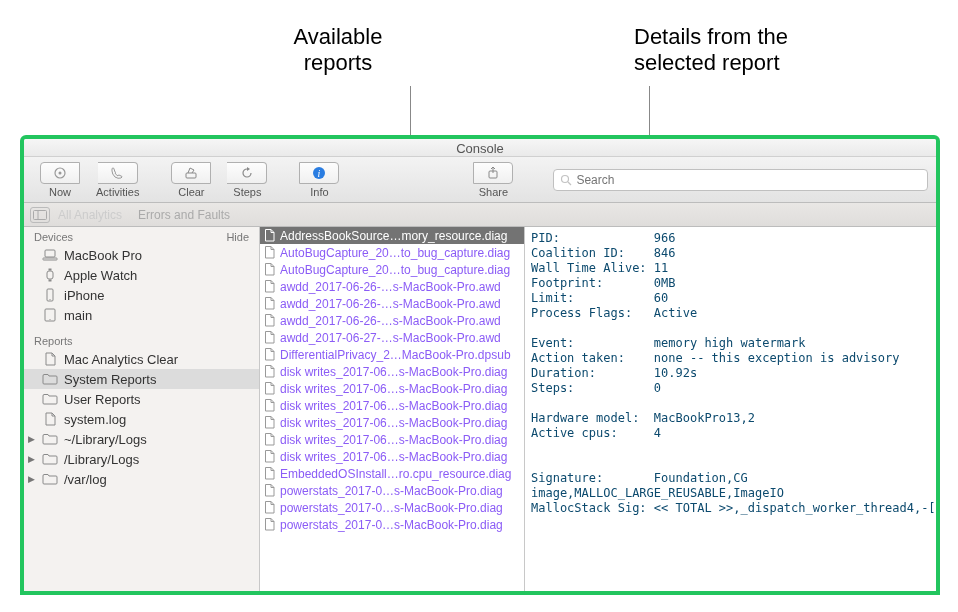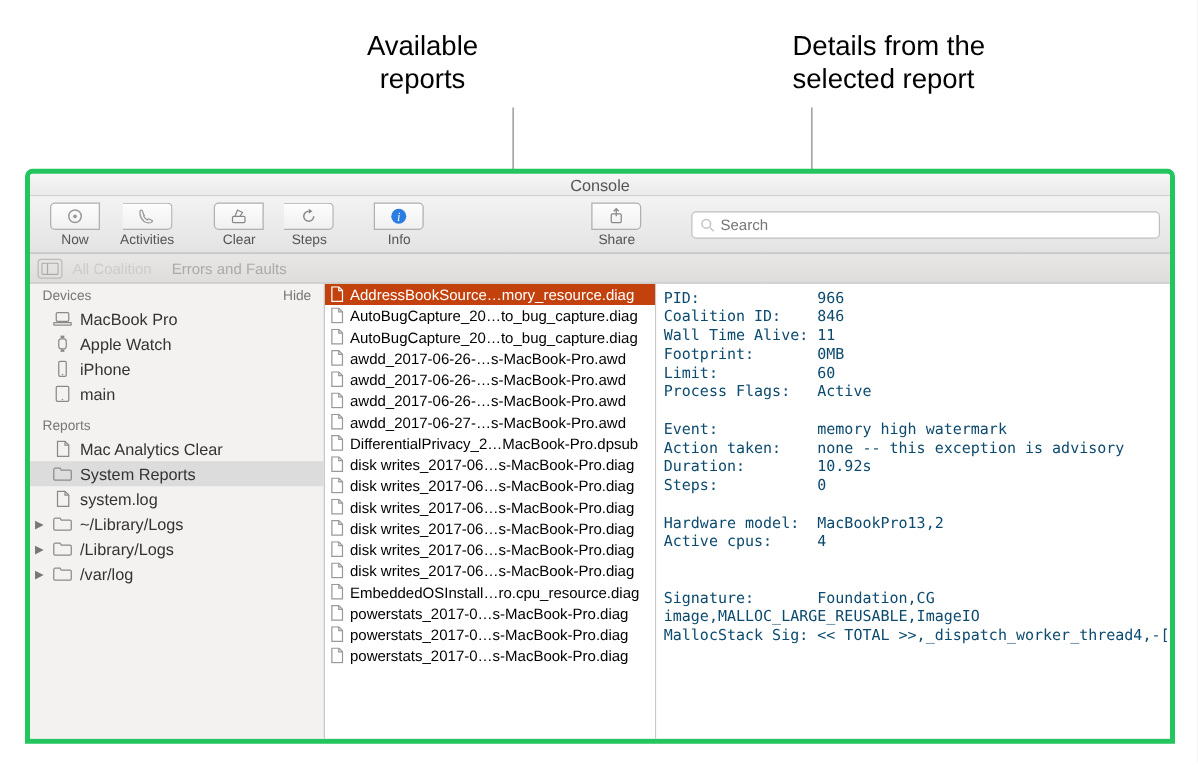--- a/index.html
+++ b/index.html
@@ -36,22 +36,22 @@
 
 .main { display: flex; height: calc(100% - 18px - 46px - 24px); }
 .sidebar { width: 236px; background: #f4f2f0; border-right: 1px solid #c8c8c8; overflow: hidden; }
 .sb-header { display: flex; justify-content: space-between; padding: 4px 10px 2px; font-size: 11px; color: #777; }
 .sb-item { display: flex; align-items: center; padding: 2px 8px 2px 18px; font-size: 13px; color: #333; cursor: default; height: 20px; }
 .sb-item.selected { background: #dcdcdc; }
 .sb-item .sb-icon { width: 16px; height: 14px; margin-right: 6px; display:flex; align-items:center; justify-content:center; color:#888; }
 .sb-item .disclosure { width: 10px; margin-left: -14px; margin-right: 4px; font-size: 9px; color:#777; }
 
 .reports-list { width: 265px; background: #fff; border-right: 1px solid #c8c8c8; overflow: hidden; }
-.report-row { display: flex; align-items: center; height: 17px; padding: 0 4px; font-size: 12px; color: #000000; cursor: default; white-space: nowrap; }
-.report-row.selected { background: #c2410c; color: #fff; }
+.report-row { display: flex; align-items: center; height: 17px; padding: 0 4px; font-size: 12px; color: #8b5cf6; cursor: default; white-space: nowrap; }
+.report-row.selected { background: #737373; color: #fff; }
 .report-row .file-icon { width: 12px; height: 14px; margin-right: 4px; flex-shrink: 0; }
 .report-row .rname { overflow: hidden; text-overflow: ellipsis; flex: 1; }
 
 .details { flex: 1; background: #fff; overflow: hidden; padding: 4px 6px; font-family: Menlo, Monaco, monospace; font-size: 12px; line-height: 15px; color: #0c4a6e; white-space: pre; }
 
 svg { display: block; }
 </style>
 </head>
 <body>
 
@@ -142,21 +142,21 @@
     </div>
   </div>
 
   <div class="filterbar">
     <div class="fb-icon">
         <svg width="14" height="10" viewBox="0 0 14 10">
           <rect x="0.5" y="0.5" width="13" height="9" rx="1" fill="none" stroke="#aaa"></rect>
           <line x1="5" y1="0.5" x2="5" y2="9.5" stroke="#aaa"></line>
         </svg>
       </div>
-    <div class="fb-item" style="color:#ccc">All Coalition</div>
+    <div class="fb-item" style="color:#ccc">All Analytics</div>
     <div class="fb-item">Errors and Faults</div>
   </div>
 
   <div class="main">
     <div class="sidebar">
       <div class="sb-header">
         <span>Devices</span>
         <span>Hide</span>
       </div>
       <div id="sb-devices">
@@ -213,20 +213,29 @@
             <span>Mac Analytics Clear</span>
           </div>
           <div class="sb-item selected">
             <span class="disclosure"></span>
             <span class="sb-icon">
               <svg width="16" height="12" viewBox="0 0 16 12">
                 <path d="M1 3 L1 10 Q1 11 2 11 L14 11 Q15 11 15 10 L15 4 Q15 3 14 3 L7 3 L6 1.5 L2 1.5 Q1 1.5 1 3" fill="none" stroke="#8a8a8a"></path>
               </svg>
             </span>
             <span>System Reports</span>
+          </div>
+          <div class="sb-item">
+            <span class="disclosure"></span>
+            <span class="sb-icon">
+              <svg width="16" height="12" viewBox="0 0 16 12">
+                <path d="M1 3 L1 10 Q1 11 2 11 L14 11 Q15 11 15 10 L15 4 Q15 3 14 3 L7 3 L6 1.5 L2 1.5 Q1 1.5 1 3" fill="none" stroke="#8a8a8a"></path>
+              </svg>
+            </span>
+            <span>User Reports</span>
           </div>
           <div class="sb-item">
             <span class="disclosure"></span>
             <span class="sb-icon">
               <svg width="12" height="14" viewBox="0 0 12 14">
                 <path d="M2 1 L8 1 L11 4 L11 13 L2 13 Z" fill="none" stroke="#8a8a8a"></path>
                 <path d="M8 1 L8 4 L11 4" fill="none" stroke="#8a8a8a"></path>
               </svg>
             </span>
             <span>system.log</span>

